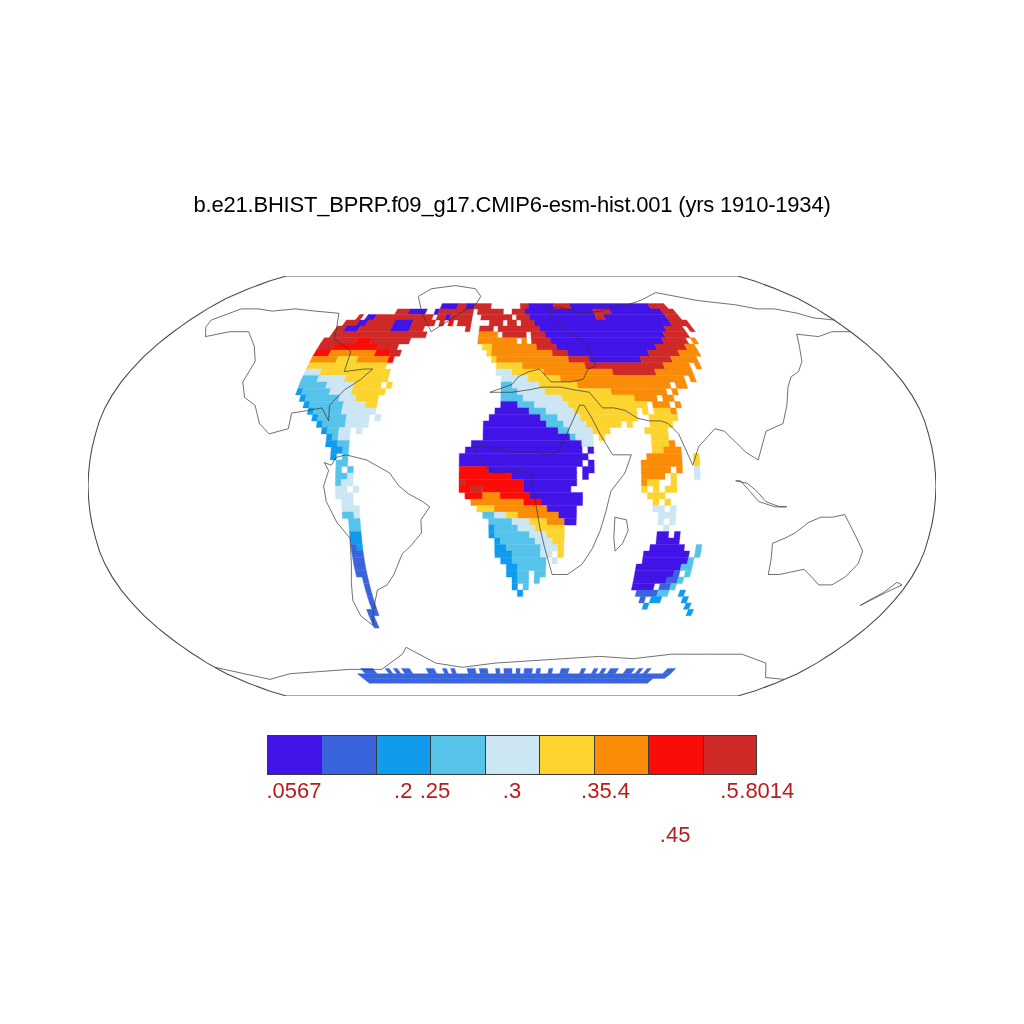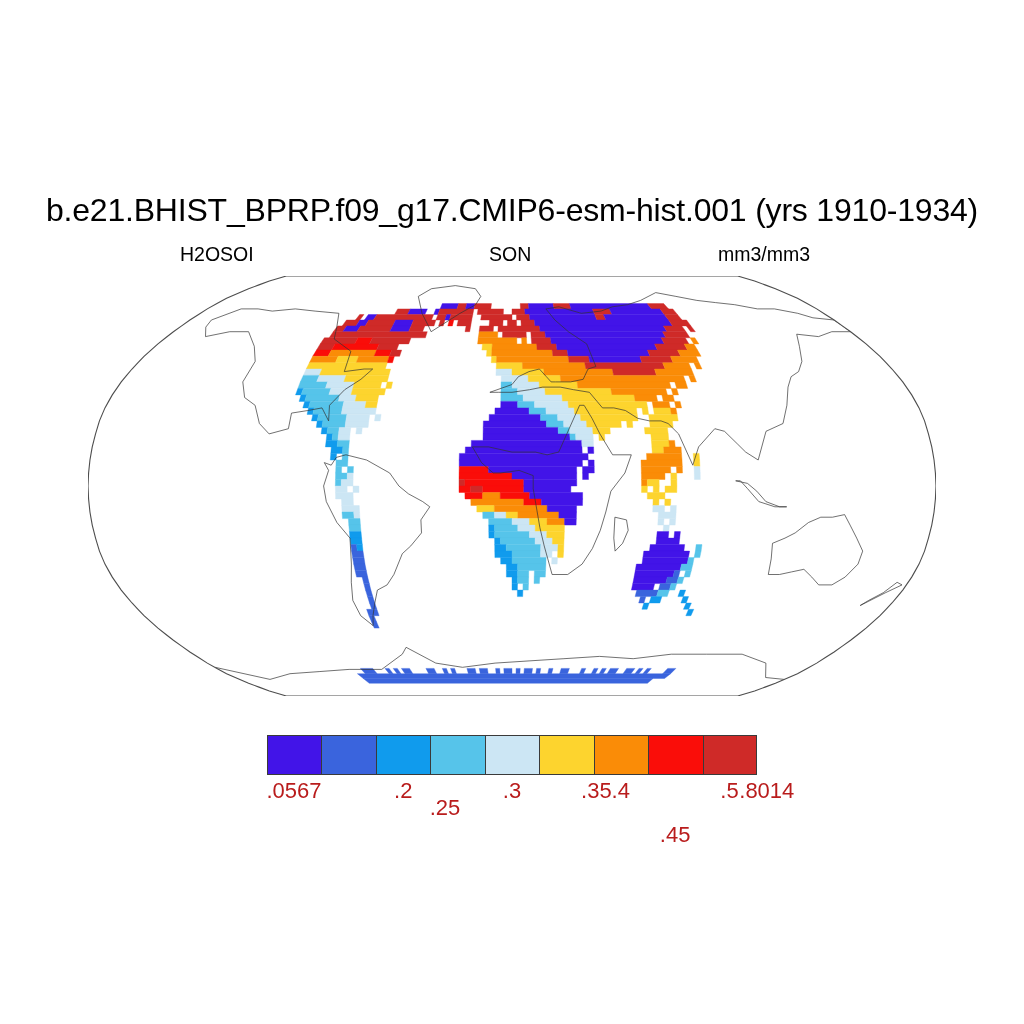--- a/index.html
+++ b/index.html
@@ -11,21 +11,21 @@
     color:#000000;
     overflow:hidden;
     position:relative;
   }
   #figure{position:absolute;left:0;top:0;width:1024px;height:1024px;}
 
   .title{
     position:absolute;
     left:0;top:192px;width:1024px;
     text-align:center;
-    font-size:32px;
+    font-size:22px;
     letter-spacing:-0.2px;
     white-space:nowrap;
     color:#000;
   }
   .sublabels{
     position:absolute;
     left:0;top:243px;width:1024px;
     height:24px;
   }
   .sublabel{
@@ -73,25 +73,20 @@
     transform:translateX(-50%);
   }
 </style>
 </head>
 <body>
 
 <div id="figure">
 
   <div class="title">b.e21.BHIST_BPRP.f09_g17.CMIP6-esm-hist.001 (yrs 1910-1934)</div>
 
-  <div class="sublabels">
-    <span class="sublabel" id="lbl-var">H2OSOI</span>
-    <span class="sublabel" id="lbl-season">SON</span>
-    <span class="sublabel" id="lbl-units">mm3/mm3</span>
-  </div>
 
   <div id="map-area">
     <svg id="map-svg" viewBox="0 0 848 420" preserveAspectRatio="none">
       <defs>
         <clipPath id="robinson-clip">
           <path id="clip-path-shape" d="M649.65,0.00L658.13,2.51L666.61,5.02L677.02,8.87L687.43,12.73L698.43,17.53L709.44,22.34L719.06,27.60L728.69,32.86L737.40,38.45L746.11,44.04L754.36,49.89L762.61,55.73L770.32,61.79L778.04,67.85L785.01,74.08L791.99,80.30L797.99,86.66L803.99,93.01L809.37,99.45L814.76,105.88L819.23,112.37L823.70,118.86L827.37,125.37L831.04,131.88L833.80,138.39L836.55,144.90L838.50,151.41L840.45,157.92L842.11,164.43L843.76,170.94L844.90,177.45L846.05,183.96L846.73,190.47L847.41,196.98L847.70,203.49L848.00,210.00L847.70,216.51L847.41,223.02L846.73,229.53L846.05,236.04L844.90,242.55L843.76,249.06L842.11,255.57L840.45,262.08L838.50,268.59L836.55,275.10L833.80,281.61L831.04,288.12L827.37,294.63L823.70,301.14L819.23,307.63L814.76,314.12L809.37,320.55L803.99,326.99L797.99,333.34L791.99,339.70L785.01,345.92L778.04,352.15L770.32,358.21L762.61,364.27L754.36,370.11L746.11,375.96L737.40,381.55L728.69,387.13L719.06,392.40L709.44,397.66L698.43,402.47L687.43,407.27L677.02,411.13L666.61,414.98L658.13,417.49L649.65,420.00L649.65,420.00L637.12,420.00L624.58,420.00L612.04,420.00L599.51,420.00L586.97,420.00L574.44,420.00L561.90,420.00L549.36,420.00L536.83,420.00L524.29,420.00L511.75,420.00L499.22,420.00L486.68,420.00L474.15,420.00L461.61,420.00L449.07,420.00L436.54,420.00L424.00,420.00L411.46,420.00L398.93,420.00L386.39,420.00L373.85,420.00L361.32,420.00L348.78,420.00L336.25,420.00L323.71,420.00L311.17,420.00L298.64,420.00L286.10,420.00L273.56,420.00L261.03,420.00L248.49,420.00L235.96,420.00L223.42,420.00L210.88,420.00L198.35,420.00L198.35,420.00L189.87,417.49L181.39,414.98L170.98,411.13L160.57,407.27L149.57,402.47L138.56,397.66L128.94,392.40L119.31,387.13L110.60,381.55L101.89,375.96L93.64,370.11L85.39,364.27L77.68,358.21L69.96,352.15L62.99,345.92L56.01,339.70L50.01,333.34L44.01,326.99L38.63,320.55L33.24,314.12L28.77,307.63L24.30,301.14L20.63,294.63L16.96,288.12L14.20,281.61L11.45,275.10L9.50,268.59L7.55,262.08L5.89,255.57L4.24,249.06L3.10,242.55L1.95,236.04L1.27,229.53L0.59,223.02L0.30,216.51L0.00,210.00L0.30,203.49L0.59,196.98L1.27,190.47L1.95,183.96L3.10,177.45L4.24,170.94L5.89,164.43L7.55,157.92L9.50,151.41L11.45,144.90L14.20,138.39L16.96,131.88L20.63,125.37L24.30,118.86L28.77,112.37L33.24,105.88L38.63,99.45L44.01,93.01L50.01,86.66L56.01,80.30L62.99,74.08L69.96,67.85L77.68,61.79L85.39,55.73L93.64,49.89L101.89,44.04L110.60,38.45L119.31,32.86L128.94,27.60L138.56,22.34L149.57,17.53L160.57,12.73L170.98,8.87L181.39,5.02L189.87,2.51L198.35,0.00L198.35,0.00L210.88,0.00L223.42,0.00L235.96,0.00L248.49,0.00L261.03,0.00L273.56,0.00L286.10,0.00L298.64,0.00L311.17,0.00L323.71,0.00L336.25,0.00L348.78,0.00L361.32,0.00L373.85,0.00L386.39,0.00L398.93,0.00L411.46,0.00L424.00,0.00L436.54,0.00L449.07,0.00L461.61,0.00L474.15,0.00L486.68,0.00L499.22,0.00L511.75,0.00L524.29,0.00L536.83,0.00L549.36,0.00L561.90,0.00L574.44,0.00L586.97,0.00L599.51,0.00L612.04,0.00L624.58,0.00L637.12,0.00L649.65,0.00Z"></path>
         </clipPath>
       </defs>
       <g id="cells-group" clip-path="url(#robinson-clip)">
           <polygon points="354.3,27.6 370.7,27.6 369.0,32.9 352.1,32.9" fill="#4214e8" stroke="#4214e8" stroke-width="0.4"></polygon>
@@ -515,21 +510,21 @@
       <div class="cb-cell" style="left: 163.333px; width: 54.4444px; background: rgb(86, 196, 234);"></div>
       <div class="cb-cell" style="left: 217.778px; width: 54.4444px; background: rgb(204, 230, 244);"></div>
       <div class="cb-cell" style="left: 272.222px; width: 54.4444px; background: rgb(253, 212, 46);"></div>
       <div class="cb-cell" style="left: 326.667px; width: 54.4444px; background: rgb(250, 140, 7);"></div>
       <div class="cb-cell" style="left: 381.111px; width: 54.4444px; background: rgb(250, 13, 9);"></div>
       <div class="cb-cell last" style="left: 435.556px; width: 54.4444px; background: rgb(207, 42, 40);"></div>
     </div>
   <div id="cb-labels">
       <span class="cb-label" style="left: 293.95px;">.0567</span>
       <span class="cb-label" style="left: 403.22px;">.2</span>
-      <span class="cb-label" style="left: 445px; margin-top: 17px;">.25</span>
+      <span class="cb-label" style="left: 435px;">.25</span>
       <span class="cb-label" style="left: 512px;">.3</span>
       <span class="cb-label" style="left: 566.39px; margin-left: 30px;">.35</span>
       <span class="cb-label" style="left: 620.78px;">.4</span>
       <span class="cb-label" style="left: 675.17px; margin-top: 44px;">.45</span>
       <span class="cb-label" style="left: 729.56px;">.5</span>
       <span class="cb-label" style="left: 766.8px;">.8014</span>
     </div>
 
 </div>
 

